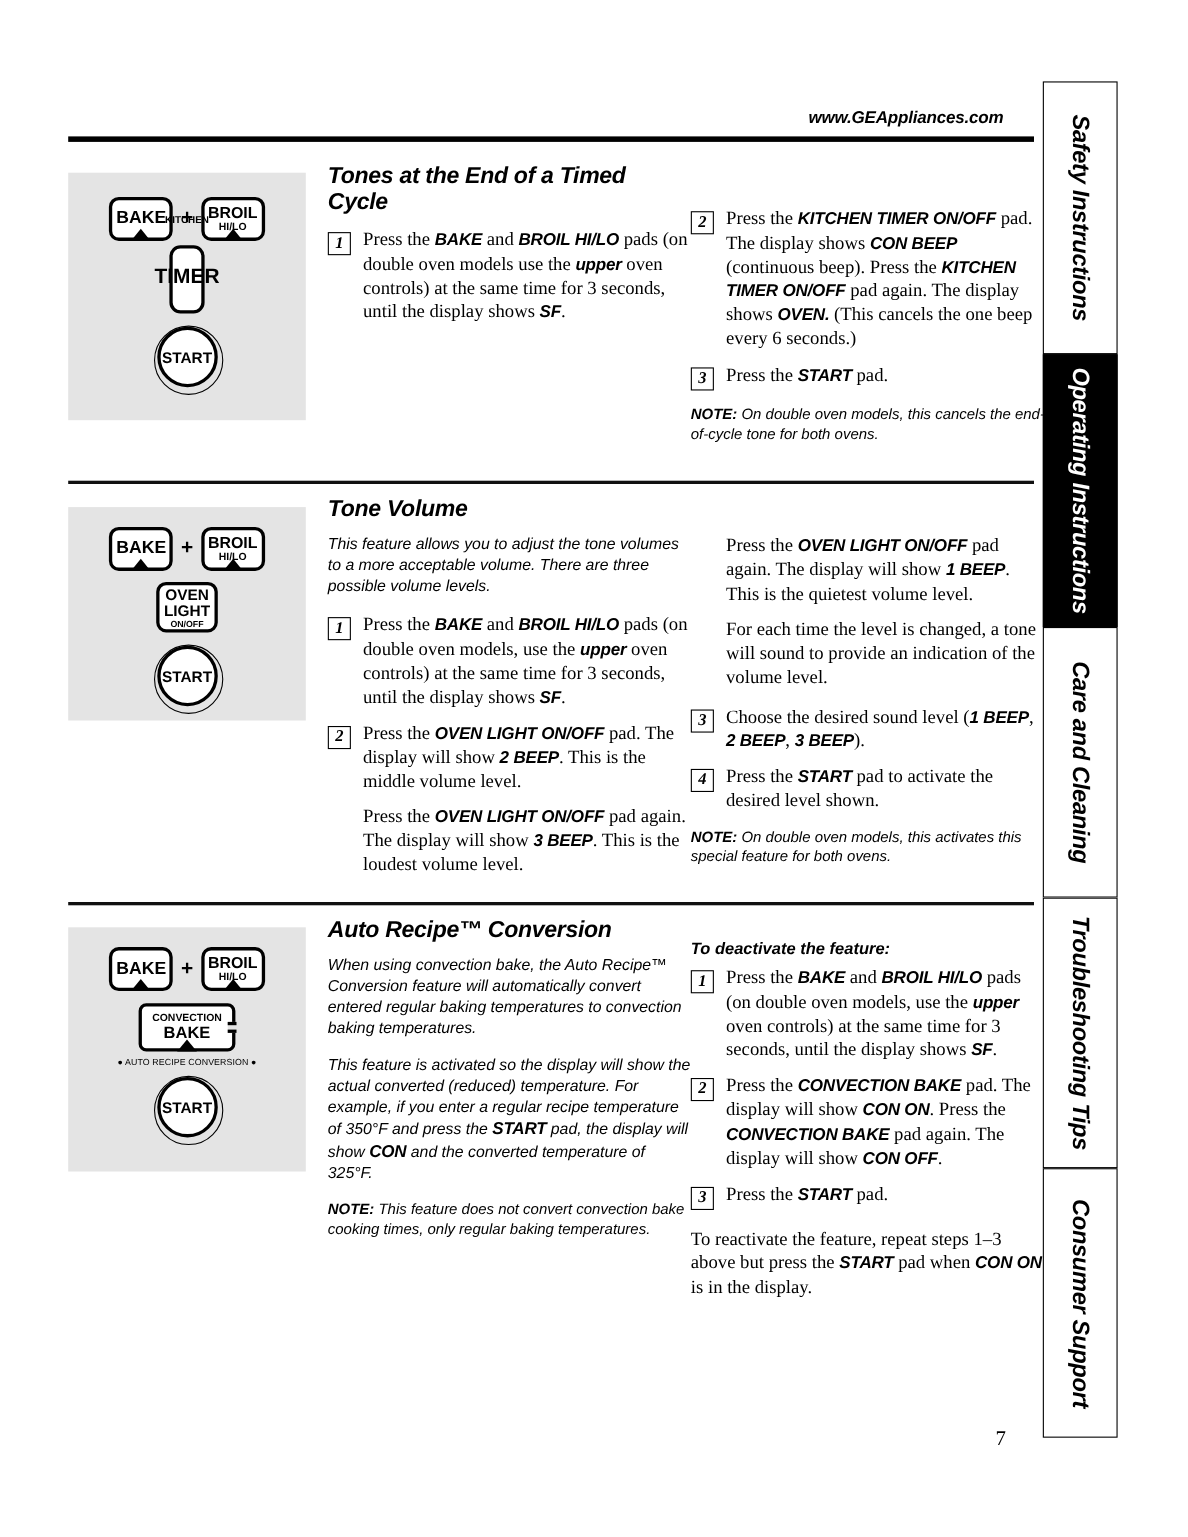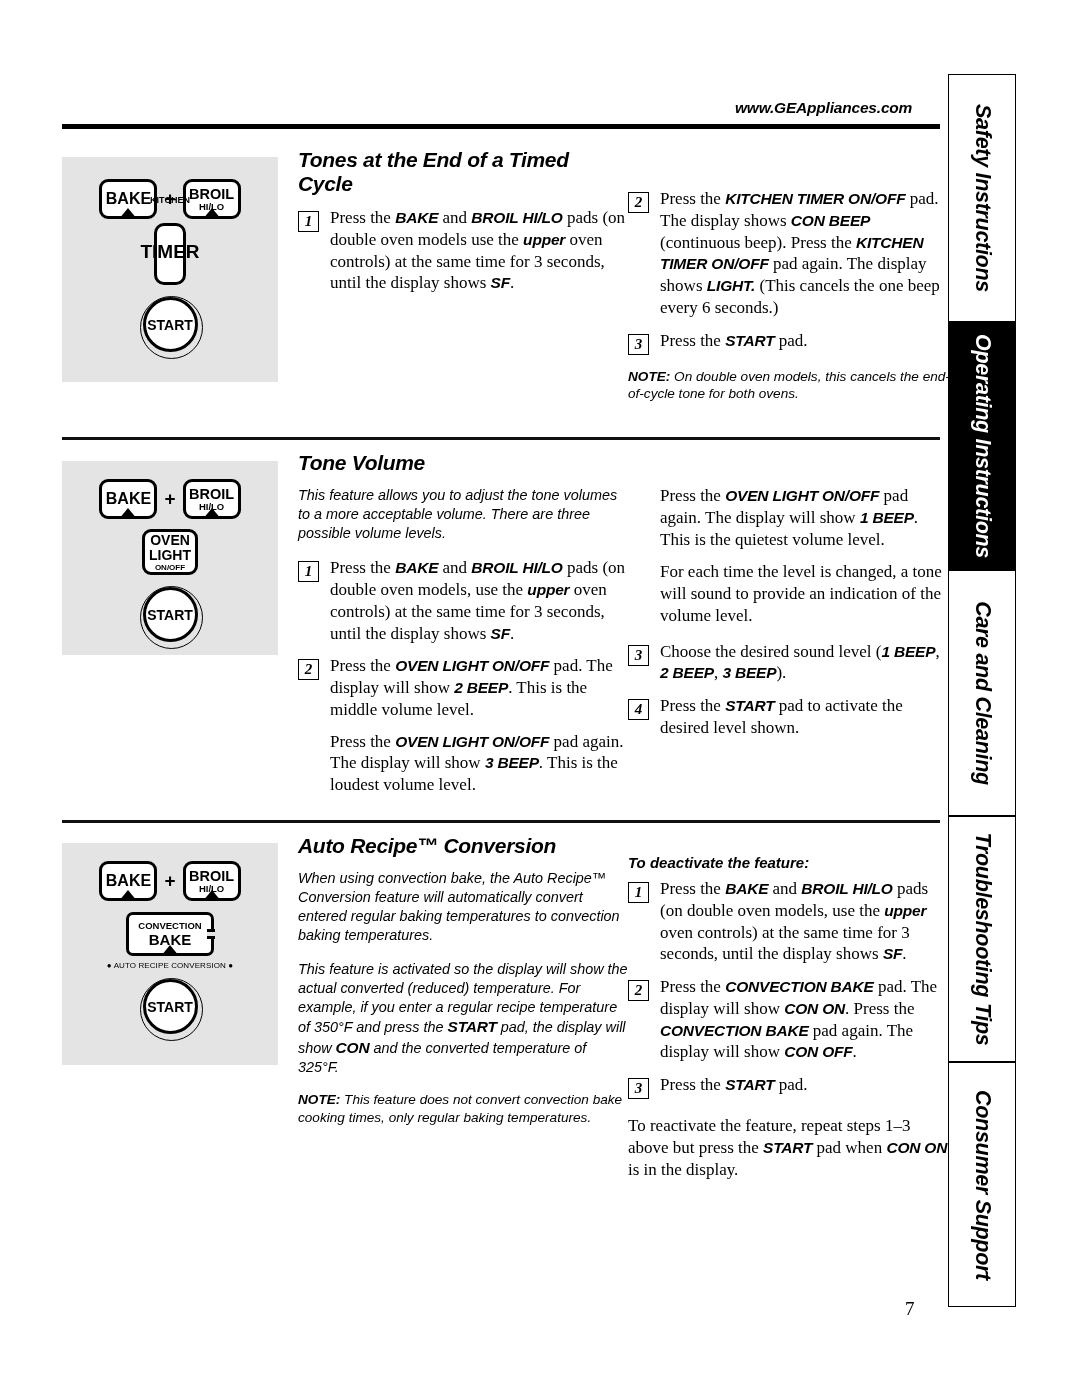--- a/index.html
+++ b/index.html
@@ -250,21 +250,21 @@
 
         <div class="step">
           <div class="step-num">1</div>
           <div class="step-body"><span>Press the </span><b class="sans-b">BAKE</b><span> and </span><b class="sans-b">BROIL HI/LO</b><span> pads (on double oven models use the </span><b class="sans-b">upper</b><span> oven controls) at the same time for 3 seconds, until the display shows </span><b class="sans-b">SF</b><span>.</span></div>
         </div>
       </div>
 
       <div class="col col-right" style="top:46px;">
         <div class="step">
           <div class="step-num">2</div>
-          <div class="step-body"><span>Press the </span><b class="sans-b">KITCHEN TIMER ON/OFF</b><span> pad. The display shows </span><b class="sans-b">CON BEEP</b><span> (continuous beep). Press the </span><b class="sans-b">KITCHEN TIMER ON/OFF</b><span> pad again. The display shows </span><b class="sans-b">LIGHT.</b><span> (This cancels the one beep every 6 seconds.)</span></div>
+          <div class="step-body"><span>Press the </span><b class="sans-b">KITCHEN TIMER ON/OFF</b><span> pad. The display shows </span><b class="sans-b">CON BEEP</b><span> (continuous beep). Press the </span><b class="sans-b">KITCHEN TIMER ON/OFF</b><span> pad again. The display shows </span><b class="sans-b">OVEN.</b><span> (This cancels the one beep every 6 seconds.)</span></div>
         </div>
 
         <div class="step">
           <div class="step-num">3</div>
           <div class="step-body"><span>Press the </span><b class="sans-b">START</b><span> pad.</span></div>
         </div>
 
         <p class="note"><b>NOTE:</b><span> On double oven models, this cancels the end-of-cycle tone for both ovens.</span></p>
       </div>
     </div>
@@ -316,20 +316,21 @@
         <div class="step">
           <div class="step-num">3</div>
           <div class="step-body"><span>Choose the desired sound level (</span><b class="sans-b">1 BEEP</b><span>, </span><b class="sans-b">2 BEEP</b><span>, </span><b class="sans-b">3 BEEP</b><span>).</span></div>
         </div>
 
         <div class="step">
           <div class="step-num">4</div>
           <div class="step-body"><span>Press the </span><b class="sans-b">START</b><span> pad to activate the desired level shown.</span></div>
         </div>
 
+        <p class="note"><b>NOTE:</b><span> On double oven models, this activates this special feature for both ovens.</span></p>
       </div>
     </div>
 
     <div class="section" style="top:820px; height:420px;">
       <div class="sec-rule"></div>
 
       <div class="pad-panel" style="top:23px; height:222px;">
         <div class="pad-row" style="margin-top:18px;">
           <div class="pad pad-bake tri">
             <span>BAKE</span>

